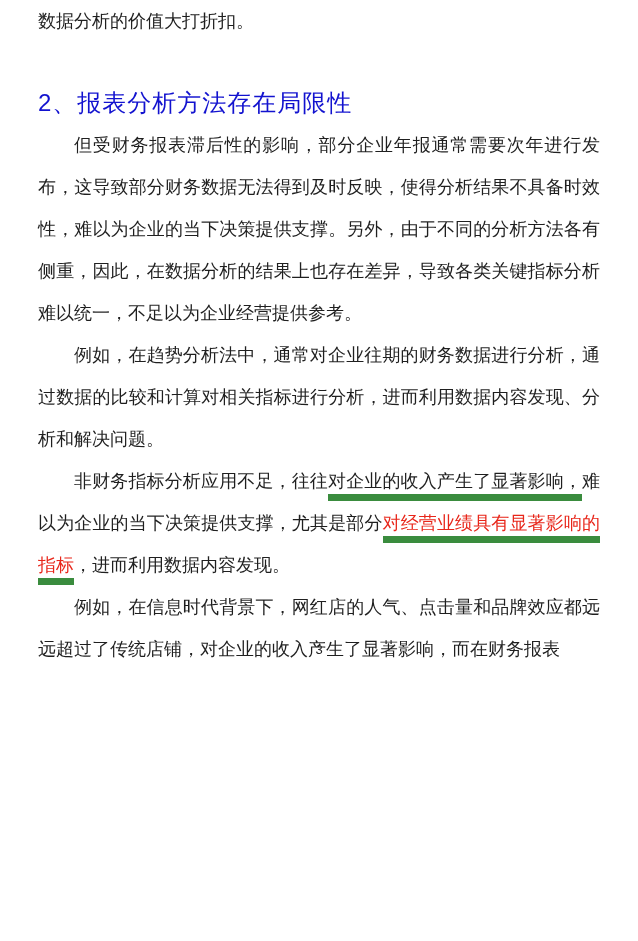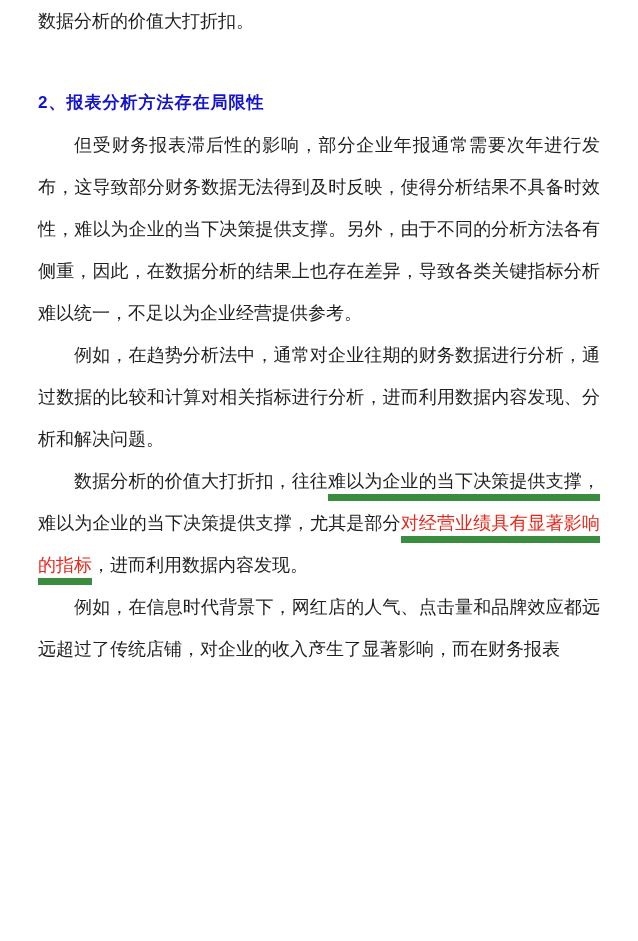--- a/index.html
+++ b/index.html
@@ -24,23 +24,23 @@
     line-height: 42px;
     color: var(--body-text, #1f1f1f);
     text-align: justify;
     word-break: break-all;
   }
   .doc-body p.doc-paragraph.indent {
     text-indent: 2em;
   }
   .doc-body h2.doc-heading {
     margin: 40px 0 0 0;
-    font-size: 17px;
+    font-size: 24px;
     line-height: 42px;
-    font-weight: bold;
+    font-weight: normal;
     color: var(--heading-blue, #1212cf);
     letter-spacing: 1px;
   }
   .run-red {
     color: var(--emphasis-red, #e8261a);
   }
   .run-underline {
     border-bottom: 7px solid var(--underline-green, #3a8c3e);
     padding-bottom: 3px;
   }
@@ -57,19 +57,19 @@
 </style>
 </head>
 <body>
 
 <div class="doc-page">
   <div class="doc-body" id="doc-body">
       <p class="doc-paragraph"><span>数据分析的价值大打折扣。</span></p>
       <h2 class="doc-heading"><span>2、报表分析方法存在局限性</span></h2>
       <p class="doc-paragraph indent"><span>但受财务报表滞后性的影响，部分企业年报通常需要次年进行发布，这导致部分财务数据无法得到及时反映，使得分析结果不具备时效性，难以为企业的当下决策提供支撑。另外，由于不同的分析方法各有侧重，因此，在数据分析的结果上也存在差异，导致各类关键指标分析难以统一，不足以为企业经营提供参考。</span></p>
       <p class="doc-paragraph indent"><span>例如，在趋势分析法中，通常对企业往期的财务数据进行分析，通过数据的比较和计算对相关指标进行分析，进而利用数据内容发现、分析和解决问题。</span></p>
-      <p class="doc-paragraph indent"><span>数据分析的价值大打折扣，往往</span><span class="run-underline">难以为企业的当下决策提供支撑，</span><span>难以为企业的当下决策提供支撑，尤其是部分</span><span class="run-red run-underline">对经营业绩具有显著影响的指标</span><span>，进而利用数据内容发现。</span></p>
+      <p class="doc-paragraph indent"><span>非财务指标分析应用不足，往往</span><span class="run-underline">对企业的收入产生了显著影响，</span><span>难以为企业的当下决策提供支撑，尤其是部分</span><span class="run-red run-underline">对经营业绩具有显著影响的指标</span><span>，进而利用数据内容发现。</span></p>
       <p class="doc-paragraph indent"><span>例如，在信息时代背景下，网红店的人气、点击量和品牌效应都远远超过了传统店铺，对企业的收入产生了显著影响，而在财务报表</span></p>
     </div>
   <div class="page-footer">
     <span>3</span>
   </div>
 </div>
 
 </body></html>

